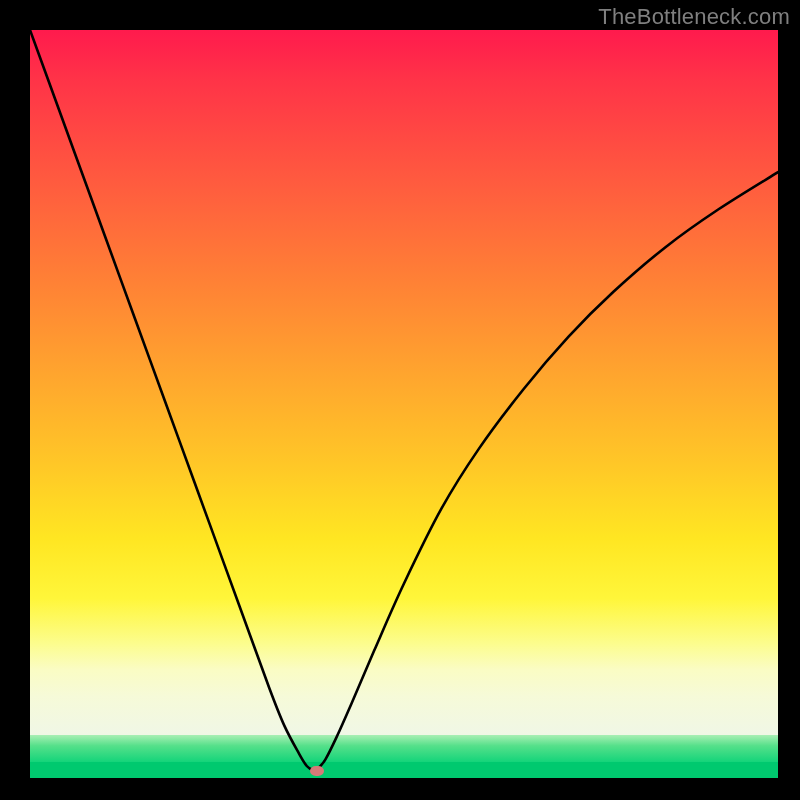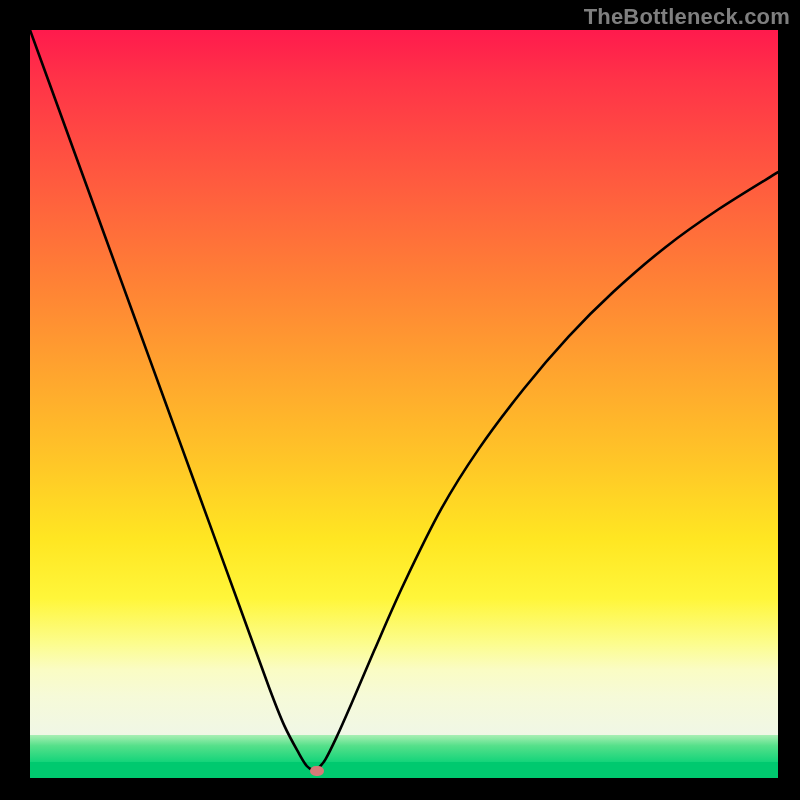--- a/index.html
+++ b/index.html
@@ -16,21 +16,21 @@
     width: 800px;
     height: 800px;
     background: #000;
   }
   .watermark {
     position: absolute;
     top: 4px;
     right: 10px;
     color: #7f7f7f;
     font-size: 22px;
-    font-weight: 700;
+    font-weight: 400;
     letter-spacing: 0.2px;
     z-index: 5;
   }
   .plot-area {
     position: absolute;
     left: 30px;
     top: 30px;
     width: 748px;
     height: 748px;
     overflow: hidden;

